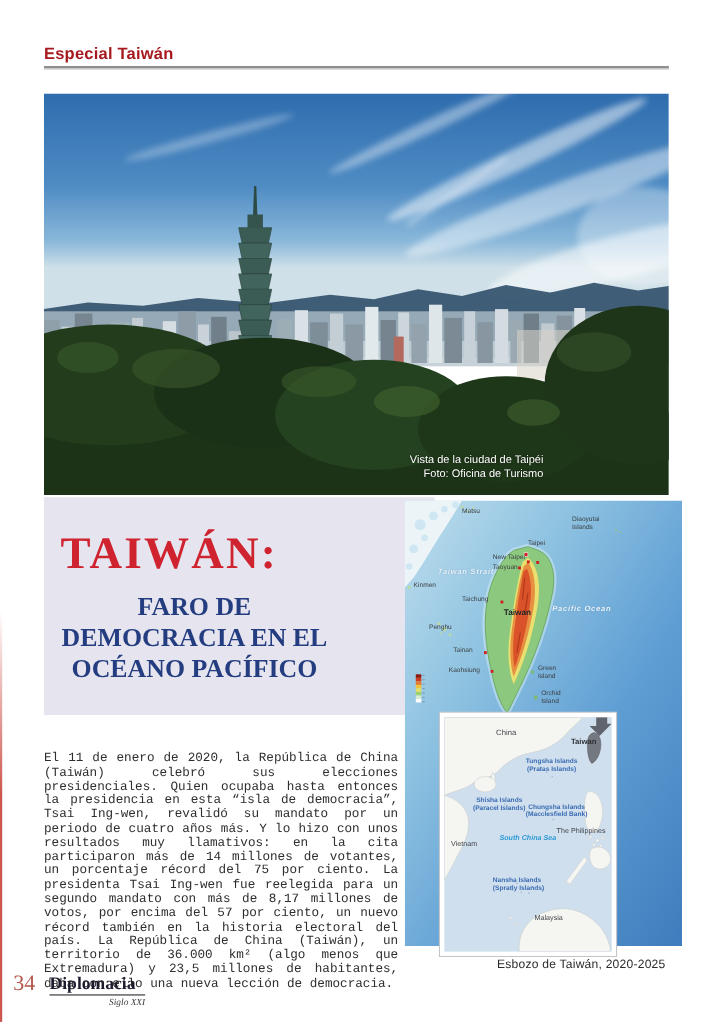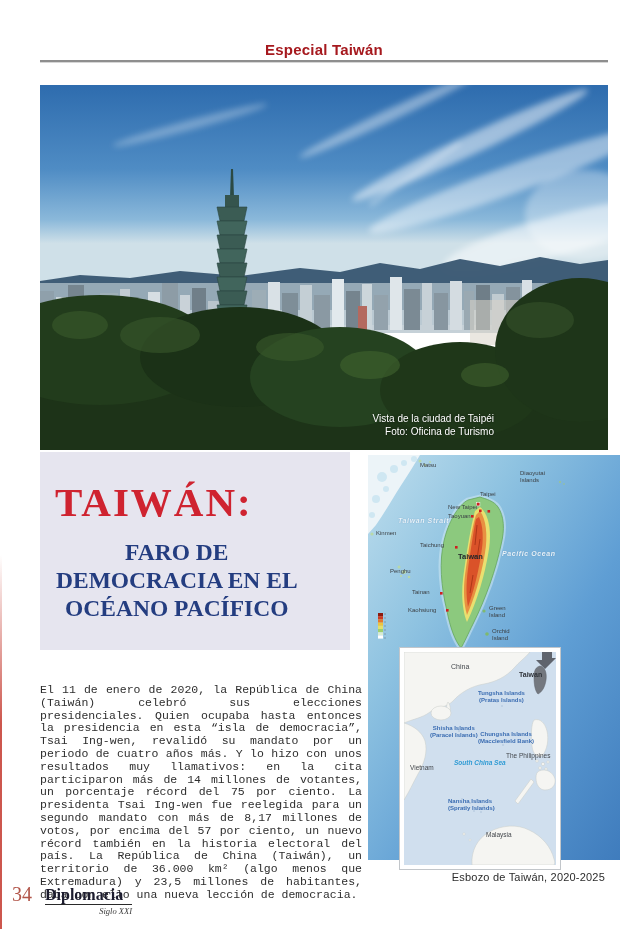--- a/index.html
+++ b/index.html
@@ -1,31 +1,31 @@
 <!DOCTYPE html>
 <html><head>
 <meta charset="utf-8">
 <style>
   html,body{margin:0;padding:0;background:#ffffff;}
   #page{position:relative;width:640px;height:929px;background:#ffffff;overflow:hidden;
         font-family:"Liberation Sans",sans-serif;}
   .abs{position:absolute;}
 
   
-  .hdr-title{left:40px;top:41px;width:568px;text-align:center;font-weight:bold;
+  .hdr-title{left:40px;top:41px;width:568px;text-align:left;font-weight:bold;
              font-size:15px;letter-spacing:.2px;color:#a6191e;}
   .hdr-rule{left:40px;top:60px;width:568px;height:2px;background:#8e8e8e;border-bottom:1px solid #d6d6d6;}
 
   
   .photo{left:40px;top:85px;width:464px;height:365px;}
   .photo-caption{right:10px;bottom:12px;color:#ffffff;font-size:10px;line-height:13px;
                  text-align:right;text-shadow:0 0 2px rgba(0,0,0,.6);}
 
   
-  .title-block{left:40px;top:452px;width:310px;height:198px;background:#e6e5ef;}
+  .title-block{left:40px;top:452px;width:310px;height:198px;background:#e6e5ef;padding-left:45px;}
   .title-main{left:15px;top:28px;font-family:"Liberation Serif",serif;font-weight:bold;
               font-size:41px;letter-spacing:2px;color:#cf2330;line-height:44px;}
   .title-sub{left:16px;top:86px;font-family:"Liberation Serif",serif;font-weight:bold;
              font-size:23.5px;line-height:28px;color:#243d80;text-align:center;}
 
   
   .body-text{left:40px;top:684px;width:322px;font-family:Liberation Mono, monospace;
              font-size:11.5px;line-height:12.8px;color:#2e2e2e;text-align:justify;}
 
   

